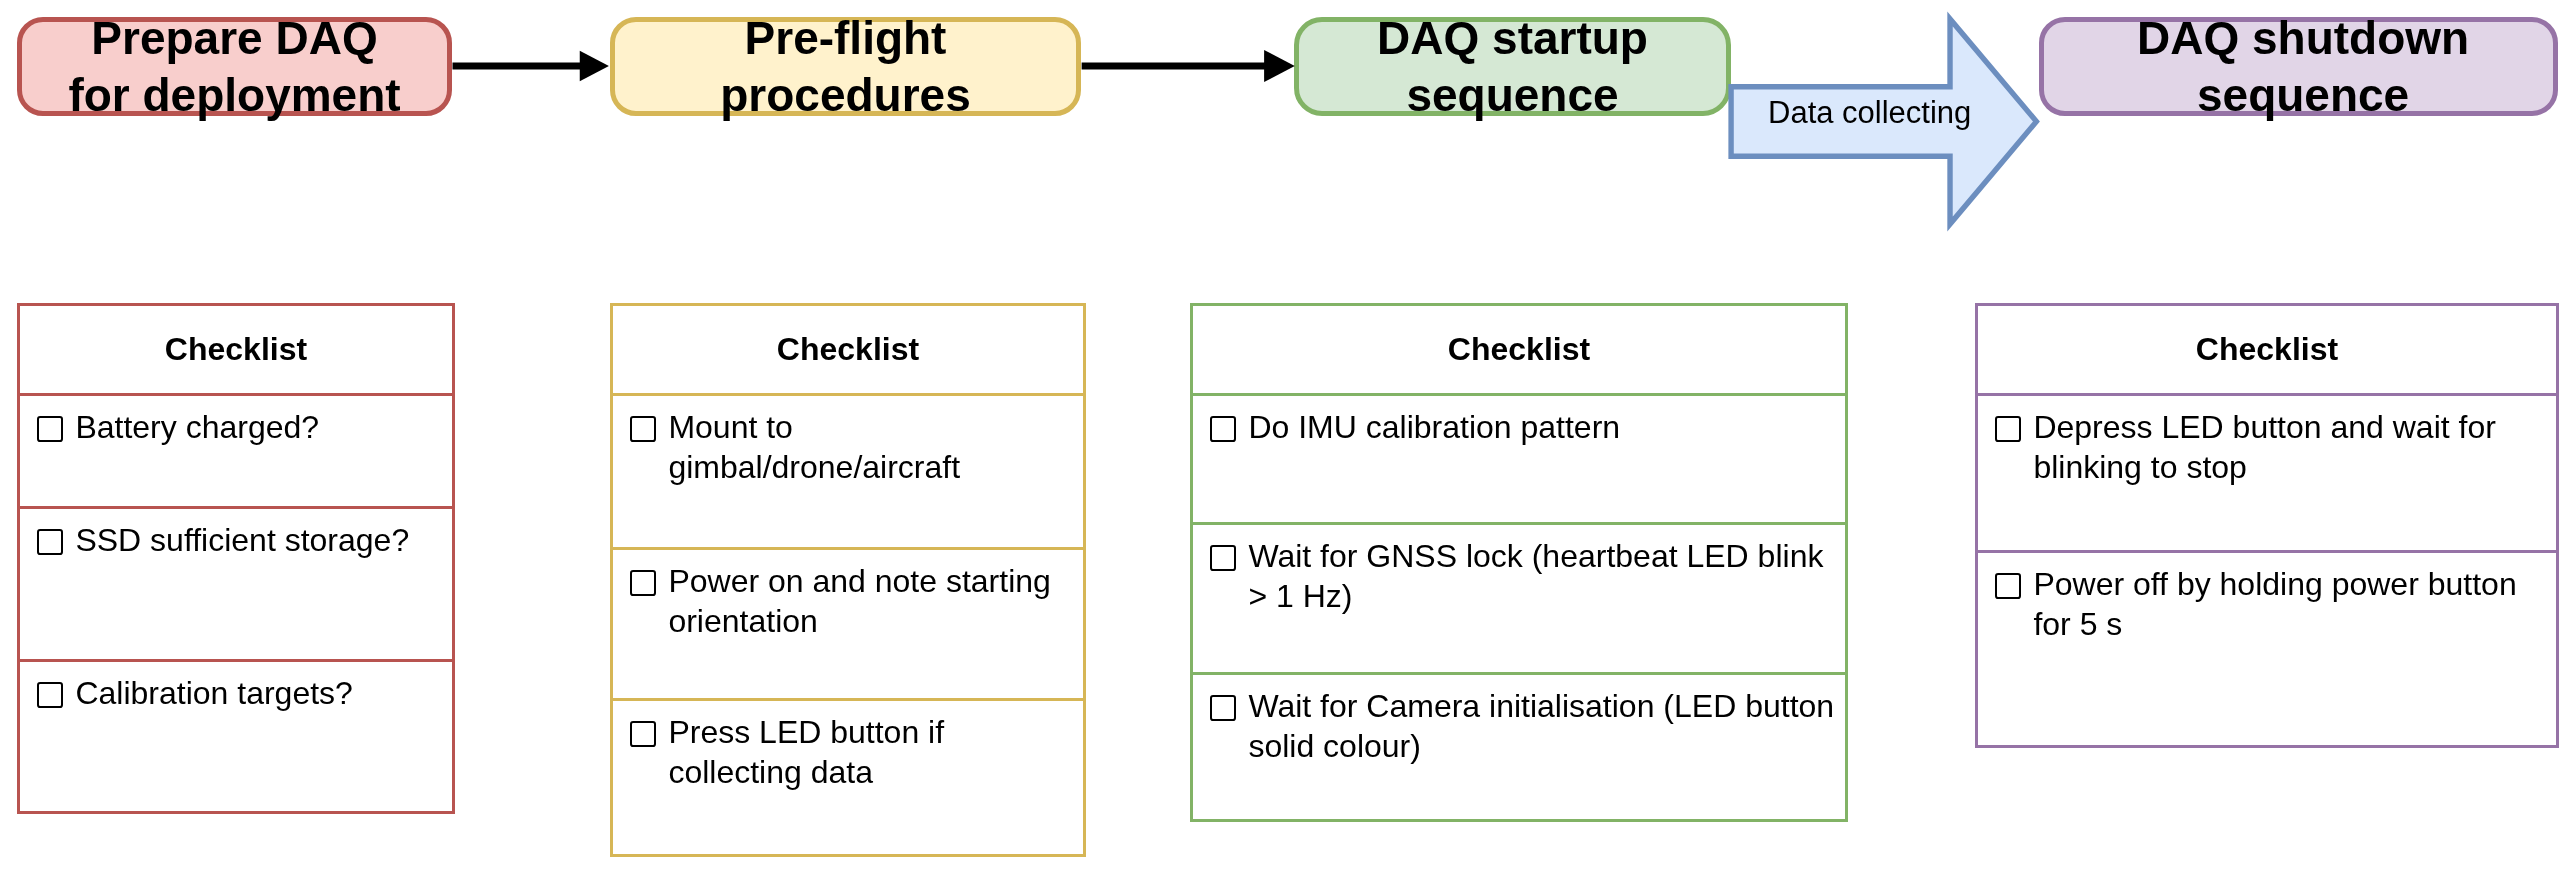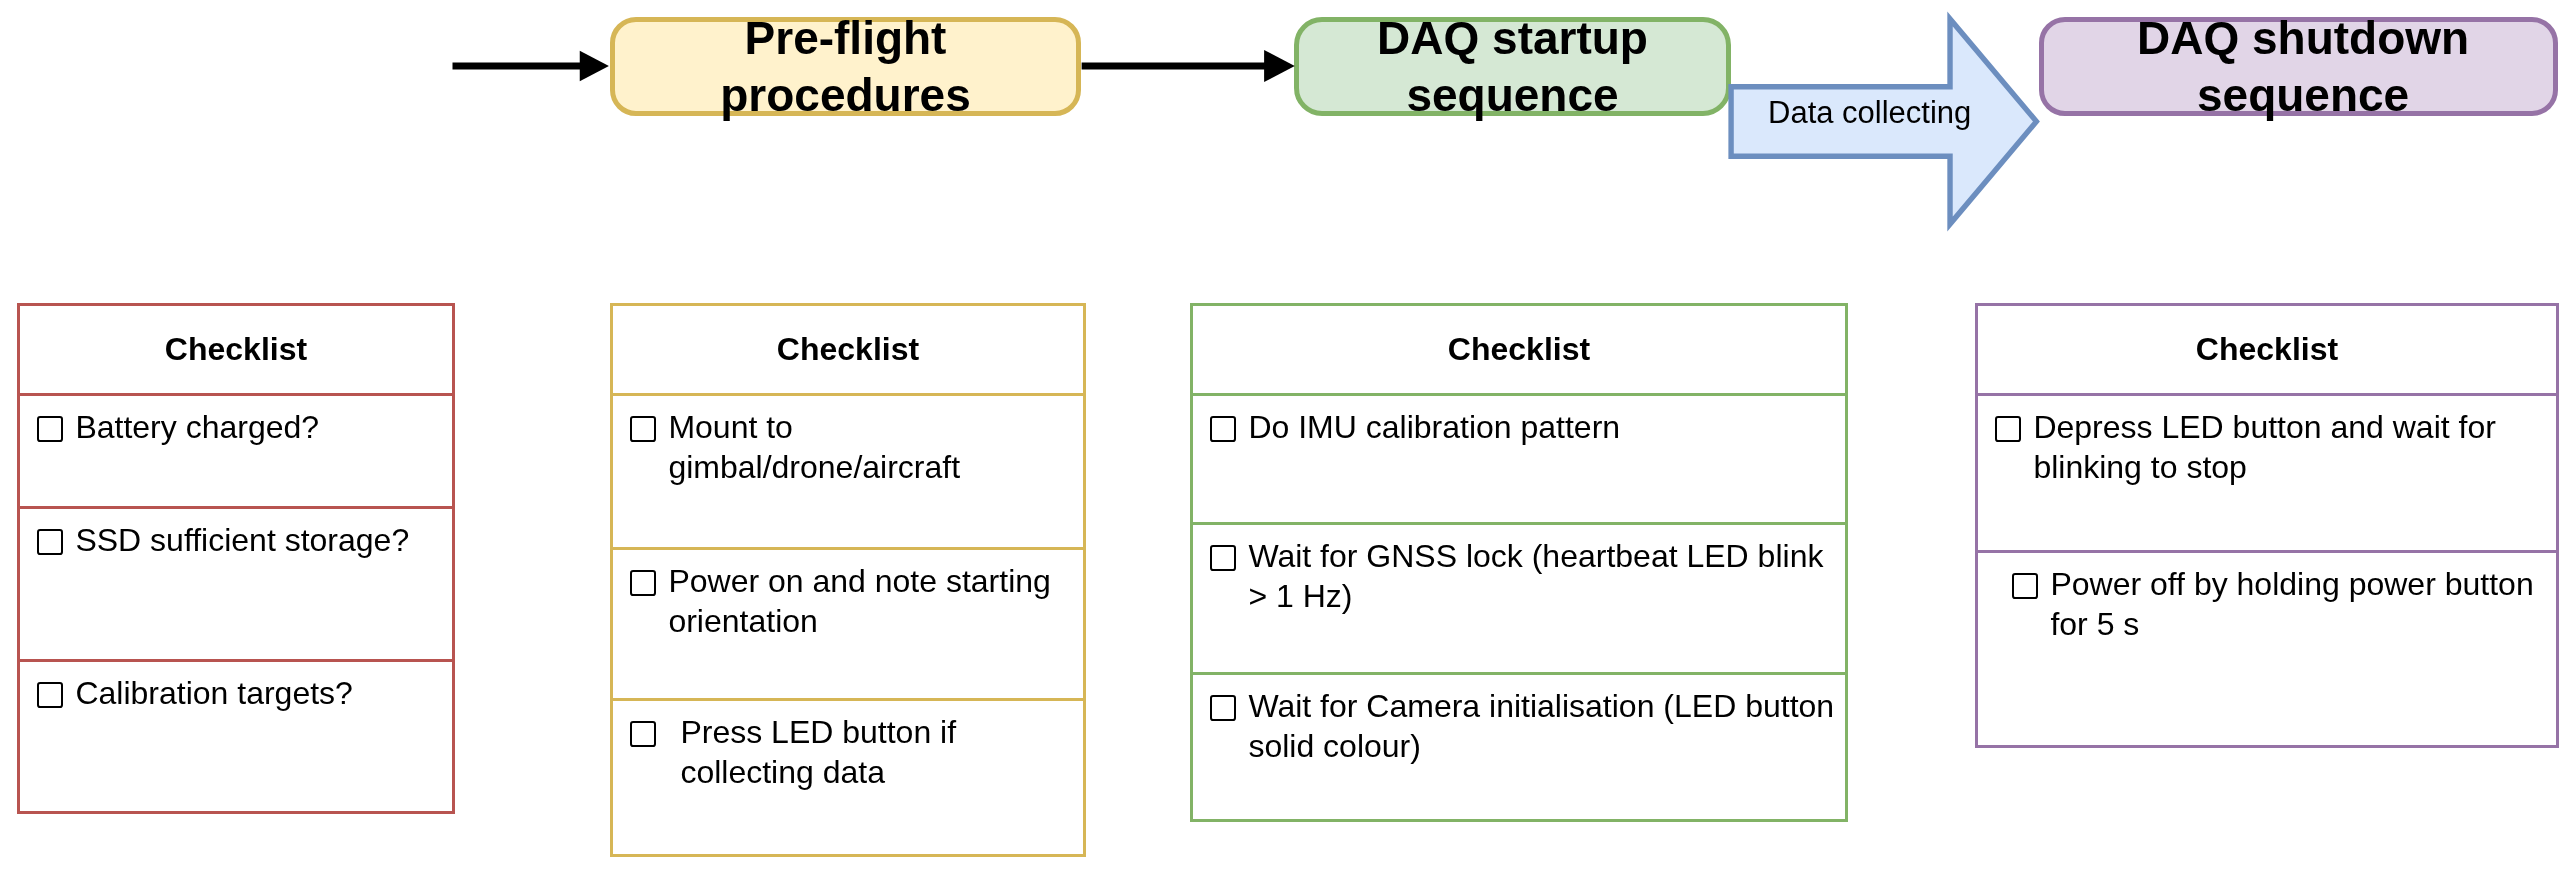--- a/index.html
+++ b/index.html
@@ -124,20 +124,23 @@
     margin-right: 12.4px;
     margin-top: 7.7px;
   }
   .cl-text { flex: 1 1 auto; }
 </style>
 </head>
 <body>
 
 <div id="diagram">
 
+  <div class="stage-box stage-red" style="left:17px; top:17px; width:435px; height:99px;">
+    <span class="stage-label">Prepare DAQ<br>for deployment</span>
+  </div>
 
   <div class="stage-box stage-yellow" style="left:610px; top:17px; width:471px; height:99px;">
     <span class="stage-label">Pre-flight<br>procedures</span>
   </div>
 
   <div class="stage-box stage-green" style="left:1294px; top:17px; width:437px; height:99px;">
     <span class="stage-label">DAQ startup<br>sequence</span>
   </div>
 
   <div class="stage-box stage-purple" style="left:2039px; top:17px; width:519px; height:99px;">
@@ -186,21 +189,21 @@
     <div class="cl-header" style="height:90px;">Checklist</div>
 
     <div class="cl-item" style="height:154px;">
       <span class="cl-check"></span>
       <span class="cl-text">Mount to gimbal/drone/aircraft</span>
     </div>
     <div class="cl-item" style="height:151px;">
       <span class="cl-check"></span>
       <span class="cl-text">Power on and note starting orientation</span>
     </div>
-    <div class="cl-item" style="height:159px;gap:12px;">
+    <div class="cl-item" style="height:159px;">
       <span class="cl-check"></span>
       <span class="cl-text">Press LED button if collecting data</span>
     </div>
   </div>
 
   <div class="checklist checklist-green" style="left:1190px; top:303px; width:658px; height:519px;">
     <div class="cl-header" style="height:90px;">Checklist</div>
 
     <div class="cl-item" style="height:129px;">
       <span class="cl-check"></span>
@@ -216,20 +219,20 @@
     </div>
   </div>
 
   <div class="checklist checklist-purple" style="left:1975px; top:303px; width:584px; height:445px;">
     <div class="cl-header" style="height:90px;">Checklist</div>
 
     <div class="cl-item" style="height:157px;">
       <span class="cl-check"></span>
       <span class="cl-text">Depress LED button and wait for blinking to stop</span>
     </div>
-    <div class="cl-item" style="height:190px;margin-left:17px;">
+    <div class="cl-item" style="height:190px;">
       <span class="cl-check"></span>
       <span class="cl-text">Power off by holding power button for 5 s</span>
     </div>
   </div>
 
 </div>
 
 
 </body></html>

